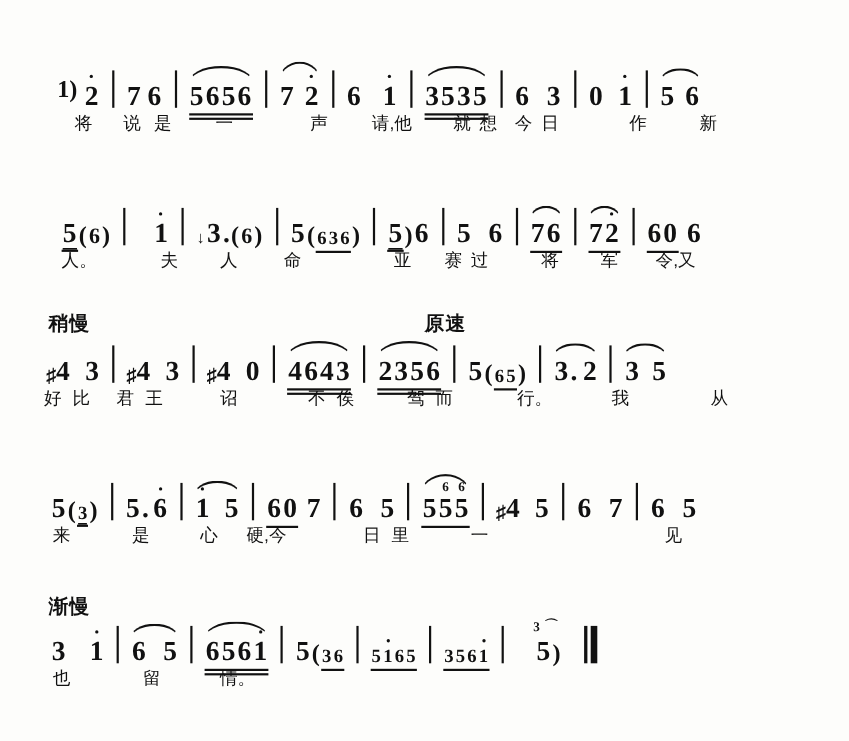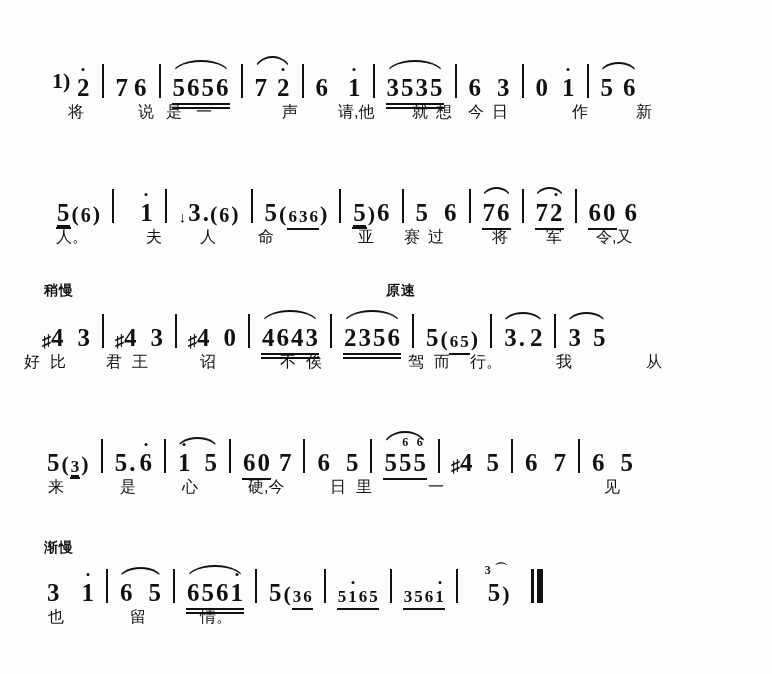--- a/index.html
+++ b/index.html
@@ -127,21 +127,21 @@
     border-right: 1px solid transparent;
     border-radius: 50% 50% 0 0 / 100% 100% 0 0;
   }
   .slur.wide { top: -15px; height: 14px; }
   .slur.tall { top: -19px; height: 17px; }
 
   
   .mark {
     position: absolute;
     font-family: Liberation Sans, sans-serif;
-    font-size: 14px;
+    font-size: 18px;
     font-weight: 700;
     color: #111;
     letter-spacing: 1px;
   }
 
   
   .sharp {
     font-size: 18px;
     font-weight: 700;
     vertical-align: 4px;
@@ -248,21 +248,21 @@
       <span class="cell">
         <span class="slur"></span>
         <span class="grp">
           <span class="num" style="margin-right:8px;">5</span>
             <span class="num">6</span>
         </span>
       </span>
     </div>
     <div class="lyrics-row">
       <span class="lyric" style="left:68px;">将</span>
-      <span class="lyric" style="left:112px;letter-spacing:12px;margin-left:26px;">说是</span>
+      <span class="lyric" style="left:112px;letter-spacing:12px;">说是</span>
       <span class="lyric" style="left:196px;">一</span>
       <span class="lyric" style="left:282px;">声</span>
       <span class="lyric" style="left:338px;">请,他</span>
       <span class="lyric" style="left:412px;letter-spacing:8px;">就想</span>
       <span class="lyric" style="left:468px;letter-spacing:8px;">今日</span>
       <span class="lyric" style="left:572px;">作</span>
       <span class="lyric" style="left:636px;">新</span>
     </div>
   </div>
 
@@ -435,25 +435,25 @@
 
       <span class="cell">
         <span class="slur"></span>
         <span class="grp">
           <span class="num" style="margin-right:10px;">3</span>
             <span class="num">5</span>
         </span>
       </span>
     </div>
     <div class="lyrics-row">
-      <span class="lyric" style="left:24px;letter-spacing:10px;">好比</span>
+      <span class="lyric" style="left:40px;letter-spacing:10px;">好比</span>
       <span class="lyric" style="left:106px;letter-spacing:10px;">君王</span>
       <span class="lyric" style="left:200px;">诏</span>
       <span class="lyric" style="left:280px;letter-spacing:10px;">不俟</span>
-      <span class="lyric" style="left:408px;letter-spacing:10px;font-family:Liberation Serif, serif;">驾而</span>
+      <span class="lyric" style="left:370px;letter-spacing:10px;font-family:Liberation Serif, serif;">驾而</span>
       <span class="lyric" style="left:470px;">行。</span>
       <span class="lyric" style="left:556px;">我</span>
       <span class="lyric" style="left:646px;">从</span>
     </div>
   </div>
 
   <div class="system" style="top:415px;">
     <div class="notes-row" style="padding-left:44px;">
       <span class="cell">
         <span class="num">5</span>
@@ -527,21 +527,21 @@
           <span class="num">6</span>
         </span>
       <span class="cell" style="margin-left:10px;">
           <span class="num">5</span>
         </span>
     </div>
     <div class="lyrics-row">
       <span class="lyric" style="left:48px;">来</span>
       <span class="lyric" style="left:120px;">是</span>
       <span class="lyric" style="left:182px;">心</span>
-      <span class="lyric" style="left:248px;">硬,今</span>
+      <span class="lyric" style="left:224px;">硬,今</span>
       <span class="lyric" style="left:330px;letter-spacing:10px;">日里</span>
       <span class="lyric" style="left:428px;">一</span>
       <span class="lyric" style="left:604px;">见</span>
     </div>
   </div>
 
   <div class="system" style="top:545px;">
     <span class="mark" style="left:44px;top:-6px;">渐慢</span>
     <div class="notes-row" style="padding-left:44px;">
       <span class="cell">

